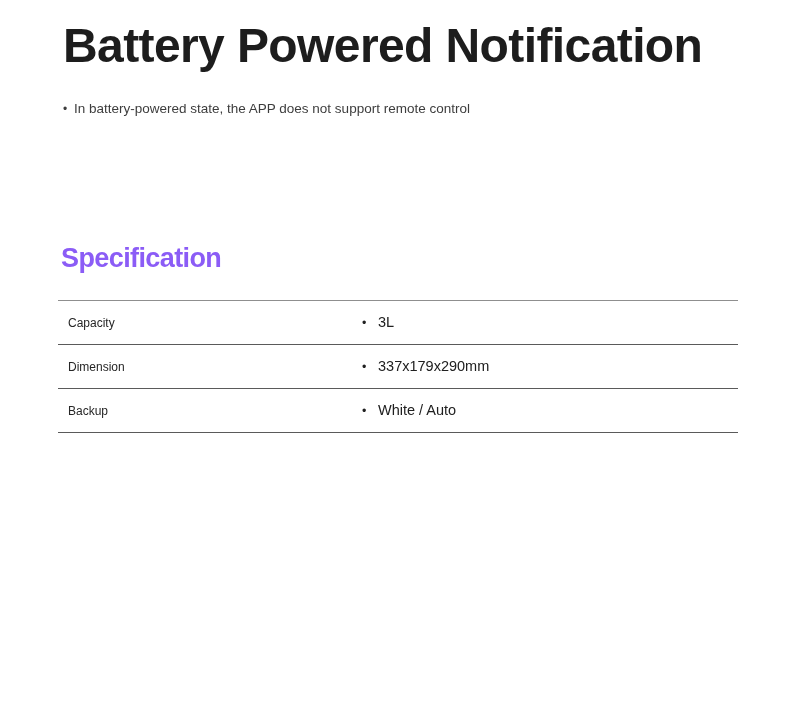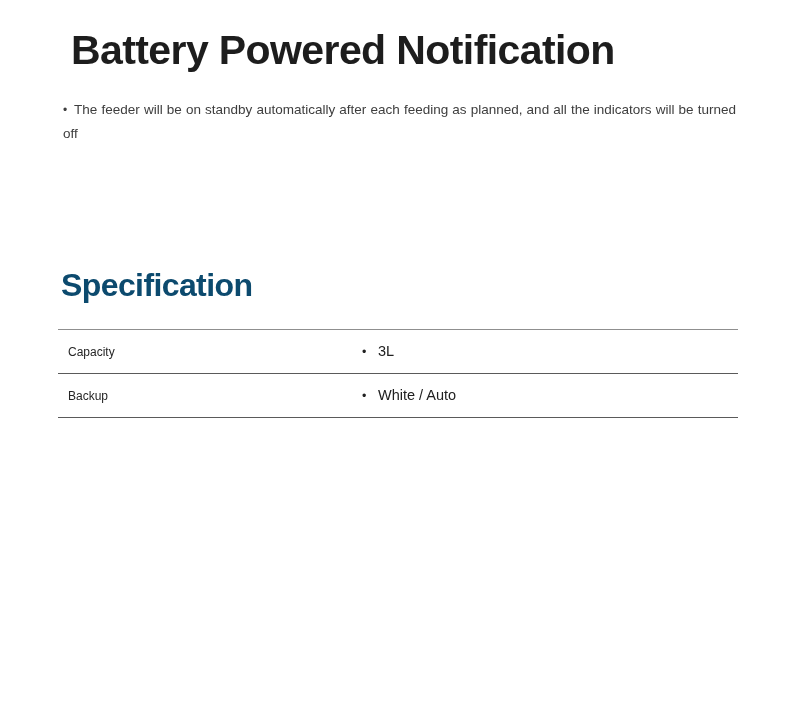--- a/index.html
+++ b/index.html
@@ -14,22 +14,22 @@
     color: #2a2a2a;
     overflow: hidden;
   }
   .page {
     box-sizing: border-box;
     width: 796px;
     height: 722px;
     padding: 21px 60px 0 63px;
   }
   .h1 {
-    margin: 8px;
-    font-size: 41px;
+    margin: 0;
+    font-size: 48px;
     font-weight: bold;
     letter-spacing: -0.6px;
     line-height: 1.05;
     color: #1d1d1d;
   }
   .notes {
     margin-top: 26px;
     width: 673px;
     font-size: 13.5px;
     line-height: 23px;
@@ -40,25 +40,25 @@
     margin: 0;
   }
   .note-bullet {
     display: inline-block;
     font-size: 12px;
     margin-right: 3px;
     color: #3d3d3d;
   }
   .h2 {
     margin: 124px 0 0 -2px;
-    font-size: 32px;
+    font-size: 27px;
     font-weight: bold;
     letter-spacing: -0.6px;
     line-height: 1;
-    color: #0c4a6e;
+    color: #8b5cf6;
   }
   table.spec {
     margin: 28px 0 0 -5px;
     width: 680px;
     border-collapse: collapse;
     border-top: 1px solid #8f8f8f;
     table-layout: fixed;
   }
   table.spec tr {
     border-bottom: 1px solid #5a5a5a;
@@ -93,33 +93,42 @@
   }
 </style>
 </head>
 <body>
 
 <div class="page">
 
   <h1 class="h1">Battery Powered Notification</h1>
 
   <div class="notes">
-      <p><span class="note-bullet">•</span> The feeder will be on standby automatically after each feeding as planned, and all the indicators will be turned off</p>
+      <p><span class="note-bullet">•</span> In battery-powered state, the APP does not support remote control</p>
     </div>
 
   <h2 class="h2">Specification</h2>
 
   <table class="spec">
     <tbody>
         <tr>
           <td class="spec-label">Capacity</td>
           <td class="spec-values">
             <div class="vline">
               <span class="val-bullet">•</span>
               <span>3L</span>
+            </div>
+          </td>
+        </tr>
+        <tr>
+          <td class="spec-label">Dimension</td>
+          <td class="spec-values">
+            <div class="vline">
+              <span class="val-bullet">•</span>
+              <span>337x179x290mm</span>
             </div>
           </td>
         </tr>
         <tr>
           <td class="spec-label">Backup</td>
           <td class="spec-values">
             <div class="vline">
               <span class="val-bullet">•</span>
               <span>White / Auto</span>
             </div>

